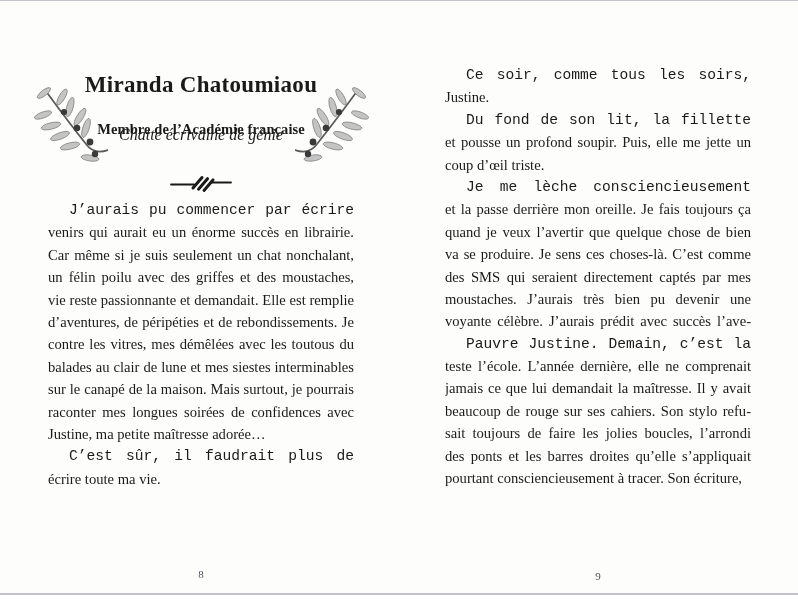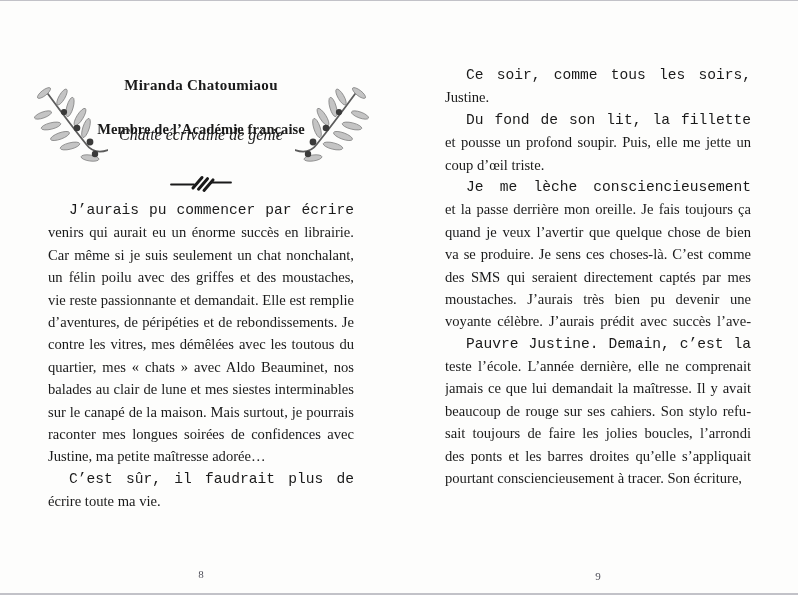--- a/index.html
+++ b/index.html
@@ -26,21 +26,21 @@
   .below-edge{position:absolute;left:0;top:595px;width:798px;height:6px;background:#fff;}
 
   .page{position:absolute;top:0;width:306px;height:595px;}
   .page.left{left:48px;}
   .page.right{left:445px;}
 
   
   .chapter-header{position:absolute;left:0;top:0;width:306px;text-align:center;}
   .title{
     position:absolute;left:0;top:74px;width:306px;
-    font-size:15px;font-weight:bold;letter-spacing:.3px;line-height:22px;
+    font-size:23px;font-weight:bold;letter-spacing:.3px;line-height:22px;
   }
   .subtitle{
     position:absolute;left:0;top:110px;width:306px;
     font-size:16px;font-style:italic;line-height:18px;margin-top:16px;
   }
   .affiliation{
     position:absolute;left:0;top:121px;width:306px;
     font-size:14.5px;font-weight:bold;line-height:16px;letter-spacing:.1px;
   }
   .branch{position:absolute;width:74px;height:86px;}
@@ -135,21 +135,20 @@
 
     <div class="body">
         <div class="para">
           <div class="line first just">J’aurais pu commencer par écrire un livre de sou-</div>
           <div class="line just">venirs qui aurait eu un énorme succès en librairie.</div>
           <div class="line just">Car même si je suis seulement un chat nonchalant,</div>
           <div class="line just">un félin poilu avec des griffes et des moustaches, ma</div>
           <div class="line just">vie reste passionnante et demandait. Elle est remplie</div>
           <div class="line just">d’aventures, de péripéties et de rebondissements. Je</div>
           <div class="line just">contre les vitres, mes démêlées avec les toutous du</div>
-          <div class="line just">quartier, mes « chats » avec Aldo Beauminet, nos</div>
           <div class="line just">balades au clair de lune et mes siestes interminables</div>
           <div class="line just">sur le canapé de la maison. Mais surtout, je pourrais</div>
           <div class="line just">raconter mes longues soirées de confidences avec</div>
           <div class="line">Justine, ma petite maîtresse adorée…</div>
         </div>
         <div class="para">
           <div class="line first just">C’est sûr, il faudrait plus de mille pages pour</div>
           <div class="line">écrire toute ma vie.</div>
         </div>
       </div>

